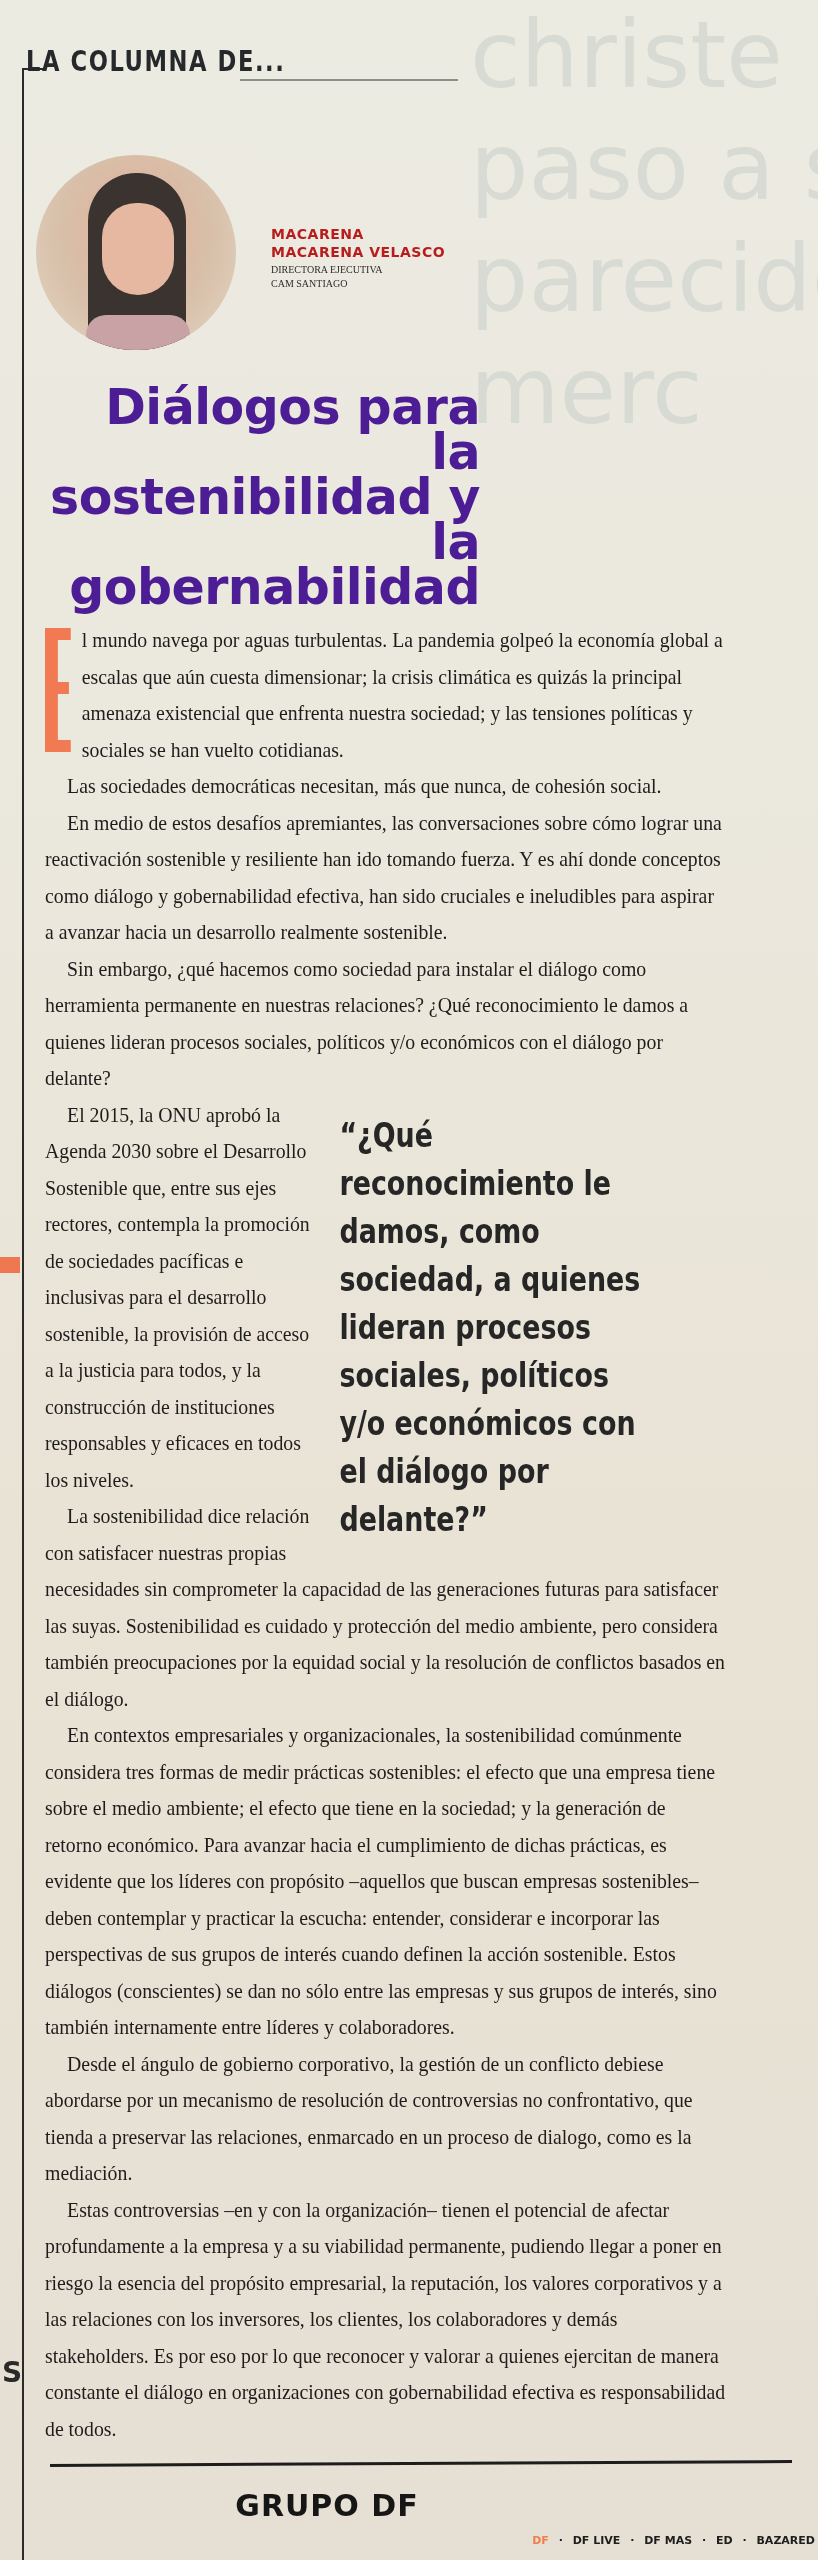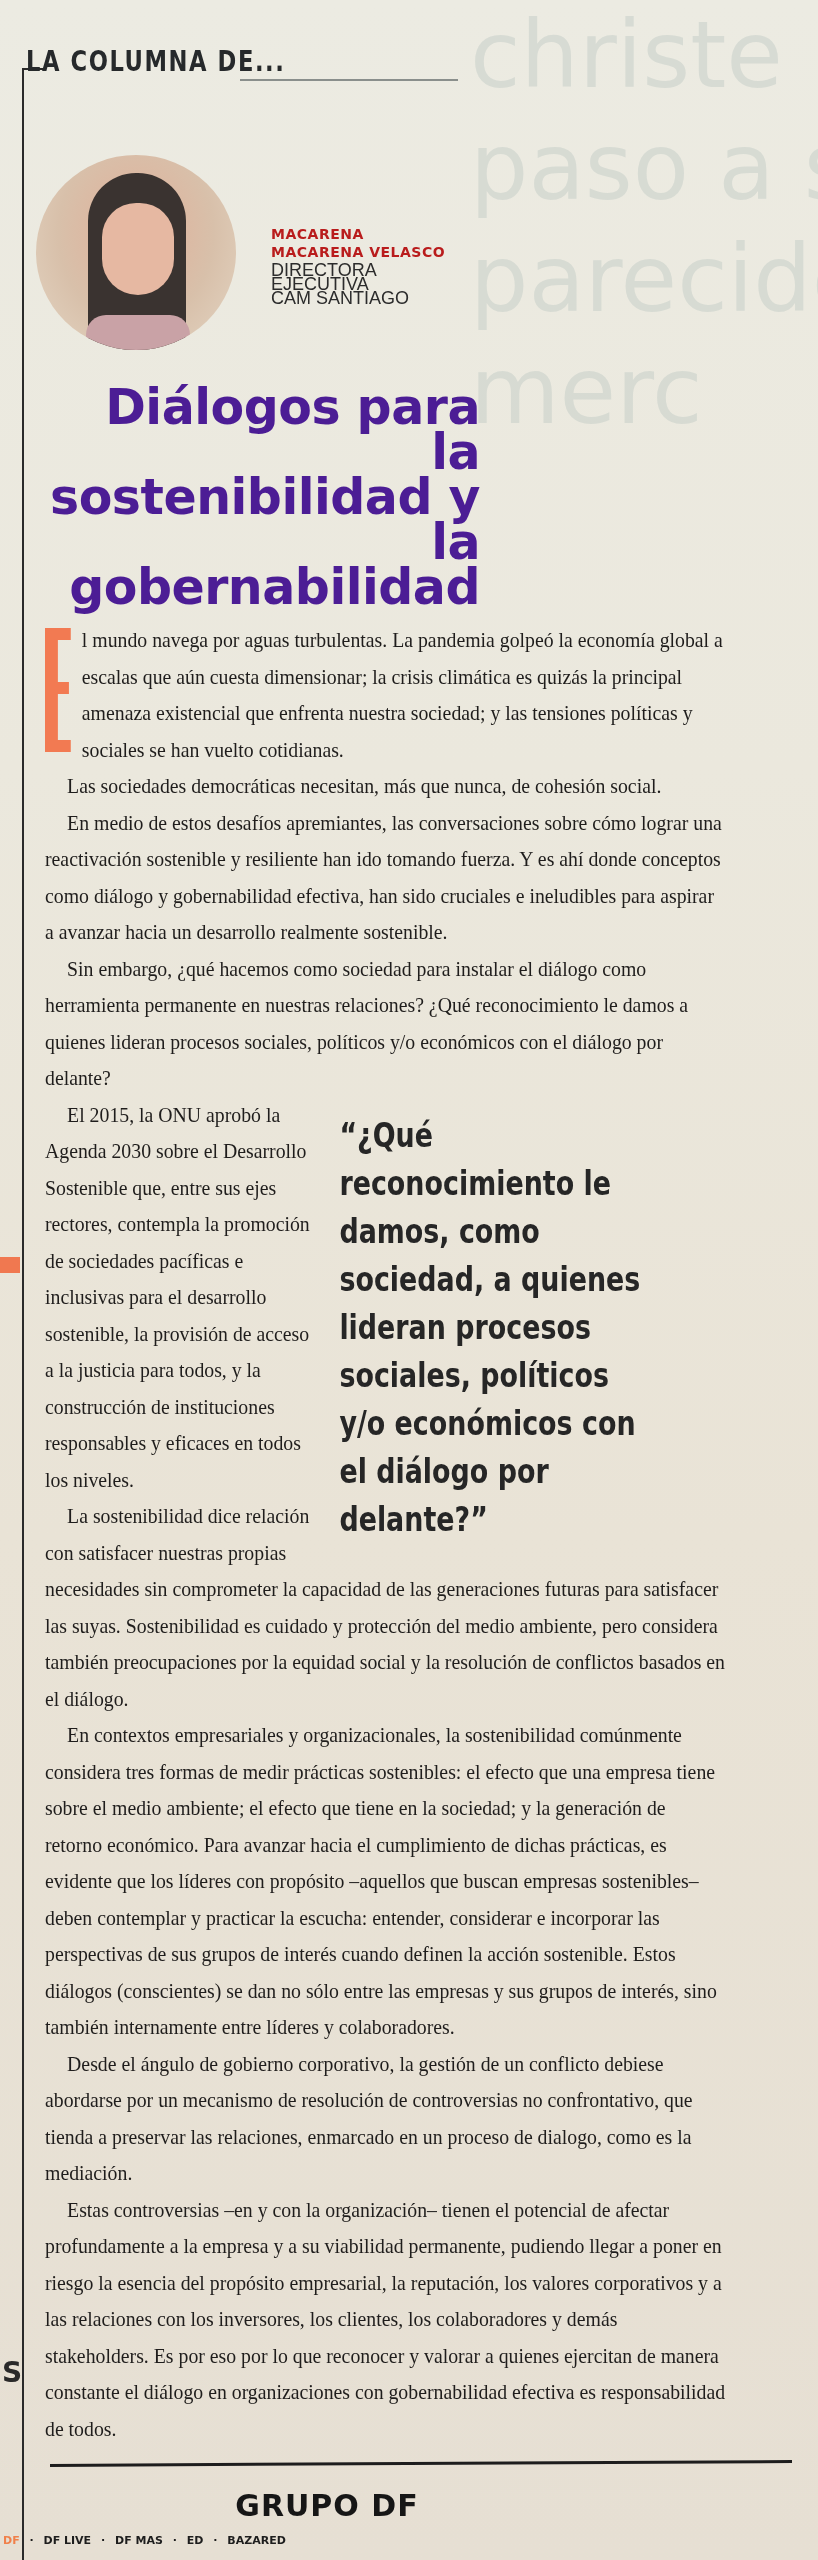--- a/index.html
+++ b/index.html
@@ -56,21 +56,21 @@
     position: absolute; left: 50px; top: 160px; width: 104px; height: 50px; background: #c9a2a6;
     border-radius: 20px 20px 0 0;
   }
   .author-name {
     position: absolute; left: 235px; top: 70px;
     font-family: "DejaVu Sans", sans-serif; font-weight: bold; font-size: 14px; line-height: 18px;
     letter-spacing: 0.5px; color: #b91c1c;
   }
   .author-role {
     position: absolute; left: 235px; top: 108px;
-    font-family: Liberation Sans, sans-serif; font-size: 18px; line-height: 14px; color: #2c2c2c;
+    font-family: Liberation Serif, serif; font-size: 10px; line-height: 14px; color: #2c2c2c;
   }
   .headline {
     position: absolute; left: 40px; top: 385px; width: 440px;
     font-family: "DejaVu Sans", sans-serif; font-weight: bold; font-size: 49px; line-height: 45px;
     color: #4c1d95; letter-spacing: -0.5px; text-align: right;
   }
   .body {
     position: absolute; left: 45px; top: 622px; width: 740px;
     font-size: 21.5px; line-height: 36.5px; color: #1f1d1c;
     transform: scaleX(0.92); transform-origin: left top;
@@ -91,21 +91,21 @@
   }
   .bottom-rule {
     position: absolute; left: 50px; top: 2462px; width: 742px; height: 3px; background: #1d1d1d;
     transform: rotate(-0.3deg);
   }
   .brand {
     position: absolute; left: 0; width: 654px; top: 2488px; text-align: center;
     font-family: "DejaVu Sans", sans-serif; font-weight: bold; font-size: 30px; letter-spacing: 1px; color: #161616;
   }
   .sub-brands {
-    position: absolute; left: 0; width: 818px; top: 2534px; text-align: left;
+    position: absolute; left: 0; width: 818px; top: 2534px; text-align: right;
     font-family: "DejaVu Sans", sans-serif; font-size: 11px; font-weight: bold; color: #1d1d1d;
   }
   .sub-brands span { margin: 0 3px; }
   .orange { color: #f0804a; }
 </style>
 </head>
 <body>
 
 <div class="ghost">
   <div>christe</div>

